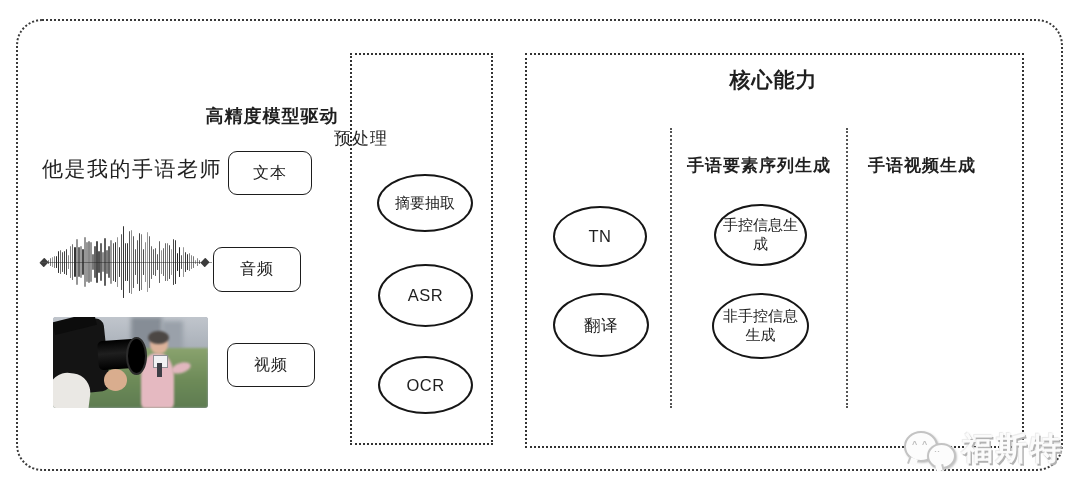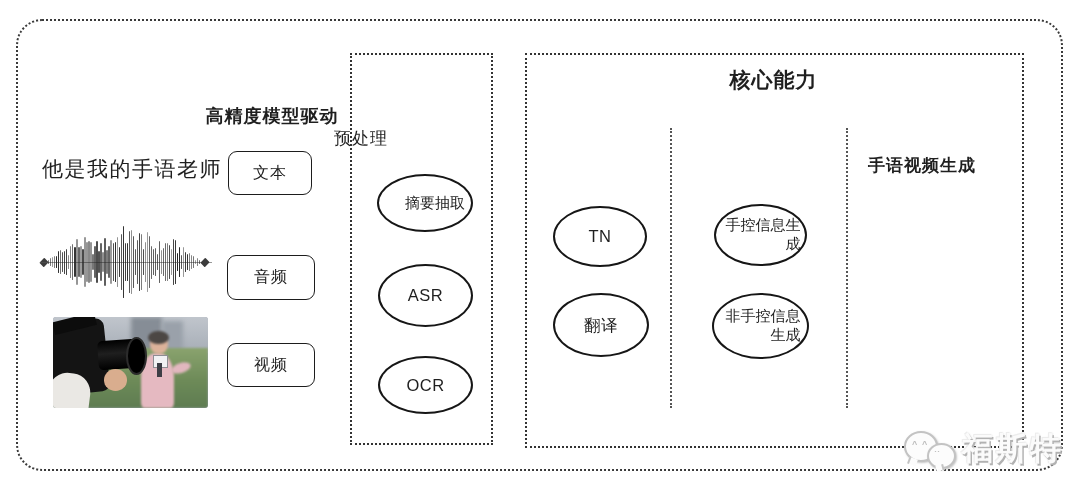--- a/index.html
+++ b/index.html
@@ -23,21 +23,21 @@
     border:1.6px solid #1d1d1d;border-radius:9px;background:#fff;
     display:flex;align-items:center;justify-content:center;
     font-size:16px;letter-spacing:1px;
   }
   
   .ellipse{
     border:2.6px solid #161616;border-radius:50%;background:#fff;
     display:flex;align-items:center;justify-content:center;text-align:center;
   }
   .ellipse span{display:block;width:80px;line-height:1.25;word-break:break-all;}
-  .f15{font-size:15px;font-weight:500;text-align:right;}
+  .f15{font-size:15px;font-weight:500;}
   .f17{font-size:16.5px;font-weight:500;letter-spacing:0.5px;}
   
   .sample-text{font-size:21px;letter-spacing:1.5px;white-space:nowrap;}
   .input-title{font-size:18px;font-weight:bold;letter-spacing:1px;text-align:center;}
   
   .waveform{left:40px;top:218px;width:172px;height:88px;display:flex;align-items:center;}
   .waveform::before,.waveform::after{
     content:"";width:8px;height:9px;background:#3c3c3c;flex:0 0 auto;
     transform:rotate(45deg) scale(0.78);border-radius:1px;
   }
@@ -165,21 +165,21 @@
       <i style="height: 19.129px; opacity: 0.88;"></i>
       <i style="height: 15.3459px; opacity: 0.92;"></i>
       <i style="height: 17.4806px; opacity: 0.59;"></i>
       <i style="height: 14.3293px; opacity: 0.55;"></i>
       <i style="height: 11.7193px; opacity: 0.62;"></i>
       <i style="height: 4.79102px; opacity: 0.47;"></i>
       <i style="height: 8.61816px; opacity: 0.56;"></i>
       <i style="height: 3.86027px; opacity: 0.66;"></i>
     </div>
 
-  <div class="abs io-box" style="left:227px;top:247px;width:86px;height:43px;margin-top:8px;">
+  <div class="abs io-box" style="left:213px;top:247px;width:86px;height:43px;">
     <span>音频</span>
   </div>
 
   <div class="abs photo">
     <div class="ph-sky"></div>
     <div class="ph-bldg1"></div>
     <div class="ph-bldg2"></div>
     <div class="ph-hedge"></div>
     <div class="ph-body"></div>
     <div class="ph-arm"></div>
@@ -214,20 +214,21 @@
     <span class="f17">OCR</span>
   </div>
 
   <div class="abs dashed-box" style="left:525px;top:53px;width:495px;height:391px;"></div>
 
   <div class="abs box-title" style="left:525px;top:66px;width:497px;font-size:21px;">核心能力</div>
 
   <div class="abs divider" style="left:670px;top:128px;height:280px;"></div>
   <div class="abs divider" style="left:846px;top:128px;height:280px;"></div>
 
+  <div class="abs col-header" style="left:684px;top:154px;width:150px;">手语要素序列生成</div>
   <div class="abs col-header" style="left:847px;top:154px;width:150px;text-align:center;">手语视频生成</div>
 
   <div class="abs ellipse" style="left:553px;top:206px;width:90px;height:57px;">
     <span class="f17">TN</span>
   </div>
   <div class="abs ellipse" style="left:553px;top:293px;width:92px;height:60px;">
     <span class="f17">翻译</span>
   </div>
 
   <div class="abs ellipse" style="left:714px;top:204px;width:89px;height:58px;">

